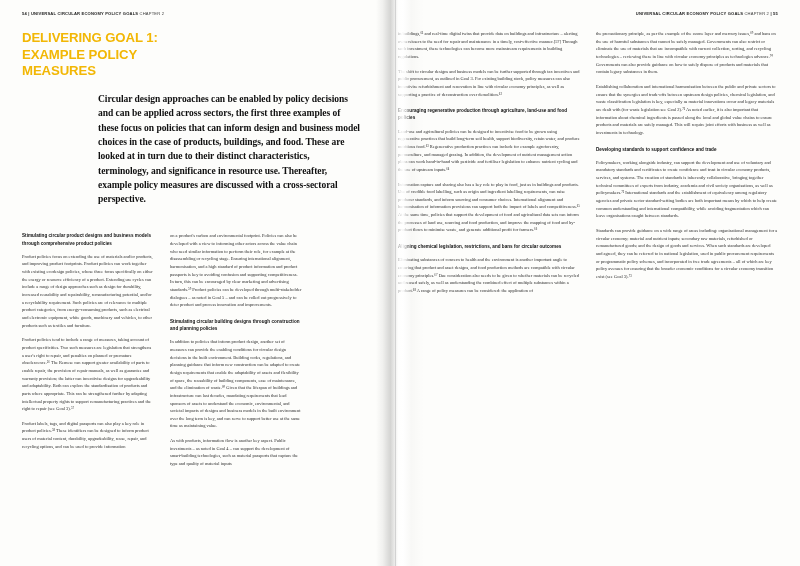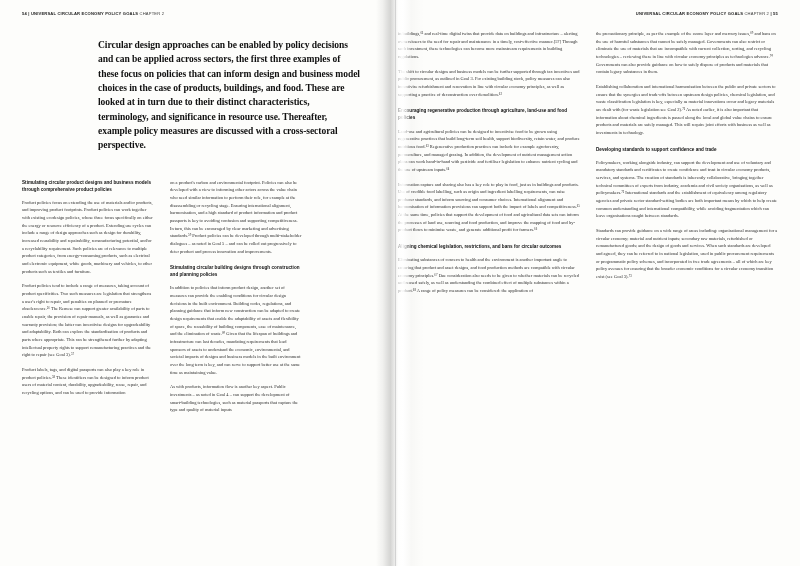--- a/index.html
+++ b/index.html
@@ -85,21 +85,21 @@
     font-weight: 700;
     font-size: 13.2px;
     line-height: 1.26;
     letter-spacing: -0.1px;
     margin: 4px 0 0 0;
   }
   .title span { display: block; }
 
   
   .intro {
-    margin: 22px 0 0 76px;
+    margin: 12px 0 0 76px;
     width: 262px;
     font-family: "Liberation Serif", serif;
     font-weight: 700;
     font-size: 9.55px;
     line-height: 1.50;
     color: #111111;
     letter-spacing: -0.05px;
   }
 
   
@@ -143,20 +143,25 @@
 
   <div class="page page-left">
 
     <div class="runhead">
       <span class="b">54</span>
       <span class="b">|</span>
       <span class="b">UNIVERSAL CIRCULAR ECONOMY POLICY GOALS</span>
       <span class="n">CHAPTER 2</span>
     </div>
 
+    <h1 class="title">
+      <span>DELIVERING GOAL 1:</span>
+      <span>EXAMPLE POLICY</span>
+      <span>MEASURES</span>
+    </h1>
 
     <div class="intro">Circular design approaches can be enabled by policy decisions and can be applied across sectors, the first three examples of these focus on policies that can inform design and business model choices in the case of products, buildings, and food. These are looked at in turn due to their distinct characteristics, terminology, and significance in resource use. Thereafter, example policy measures are discussed with a cross-sectoral perspective.</div>
 
     <div class="cols">
 
       <div class="col">
         <h4 class="sub">Stimulating circular product designs and business models through comprehensive product policies</h4>
         <p class="body">Product policies focus on extending the use of materials and/or products, and improving product footprints. Product policies can work together with existing ecodesign policies, whose three focus specifically on either the energy or resource efficiency of a product. Extending use cycles can include a range of design approaches such as design for durability, increased reusability and repairability, remanufacturing potential, and/or a recyclability requirement. Such policies are of relevance to multiple product categories, from energy-consuming products, such as electrical and electronic equipment, white goods, machinery and vehicles, to other products such as textiles and furniture.</p>
         <p class="body">Product policies tend to include a range of measures, taking account of product specificities. Two such measures are legislation that strengthens a user's right to repair, and penalties on planned or premature obsolescence.⁵⁶ The Remese can support greater availability of parts to enable repair, the provision of repair manuals, as well as guarantee and warranty provision; the latter can incentivise designs for upgradeability and adaptability. Both can explore the standardisation of products and parts where appropriate. This can be strengthened further by adapting intellectual property rights to support remanufacturing practices and the right to repair (see Goal 3).⁵⁷</p>
         <p class="body">Product labels, tags, and digital passports can also play a key role in product policies.⁵⁸ These identifiers can be designed to inform product users of material content, durability, upgradeability, reuse, repair, and recycling options, and can be used to provide information</p>

